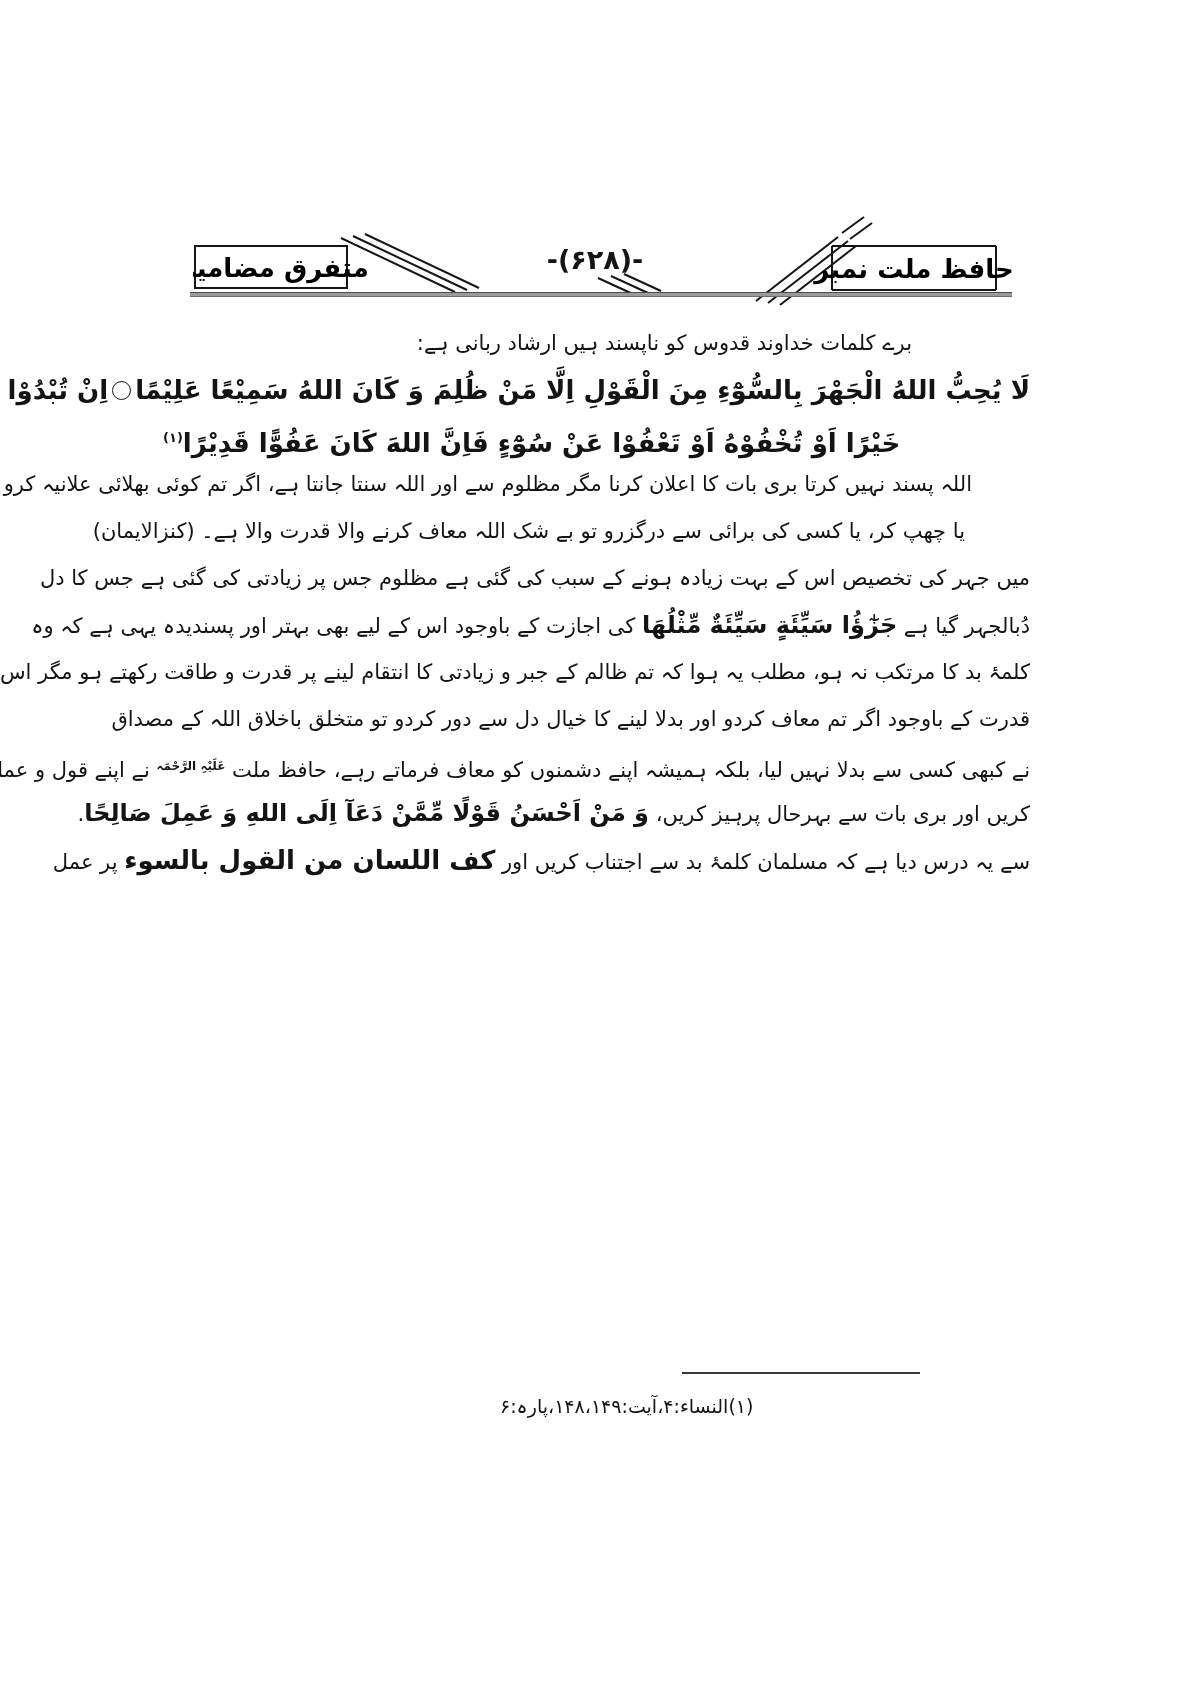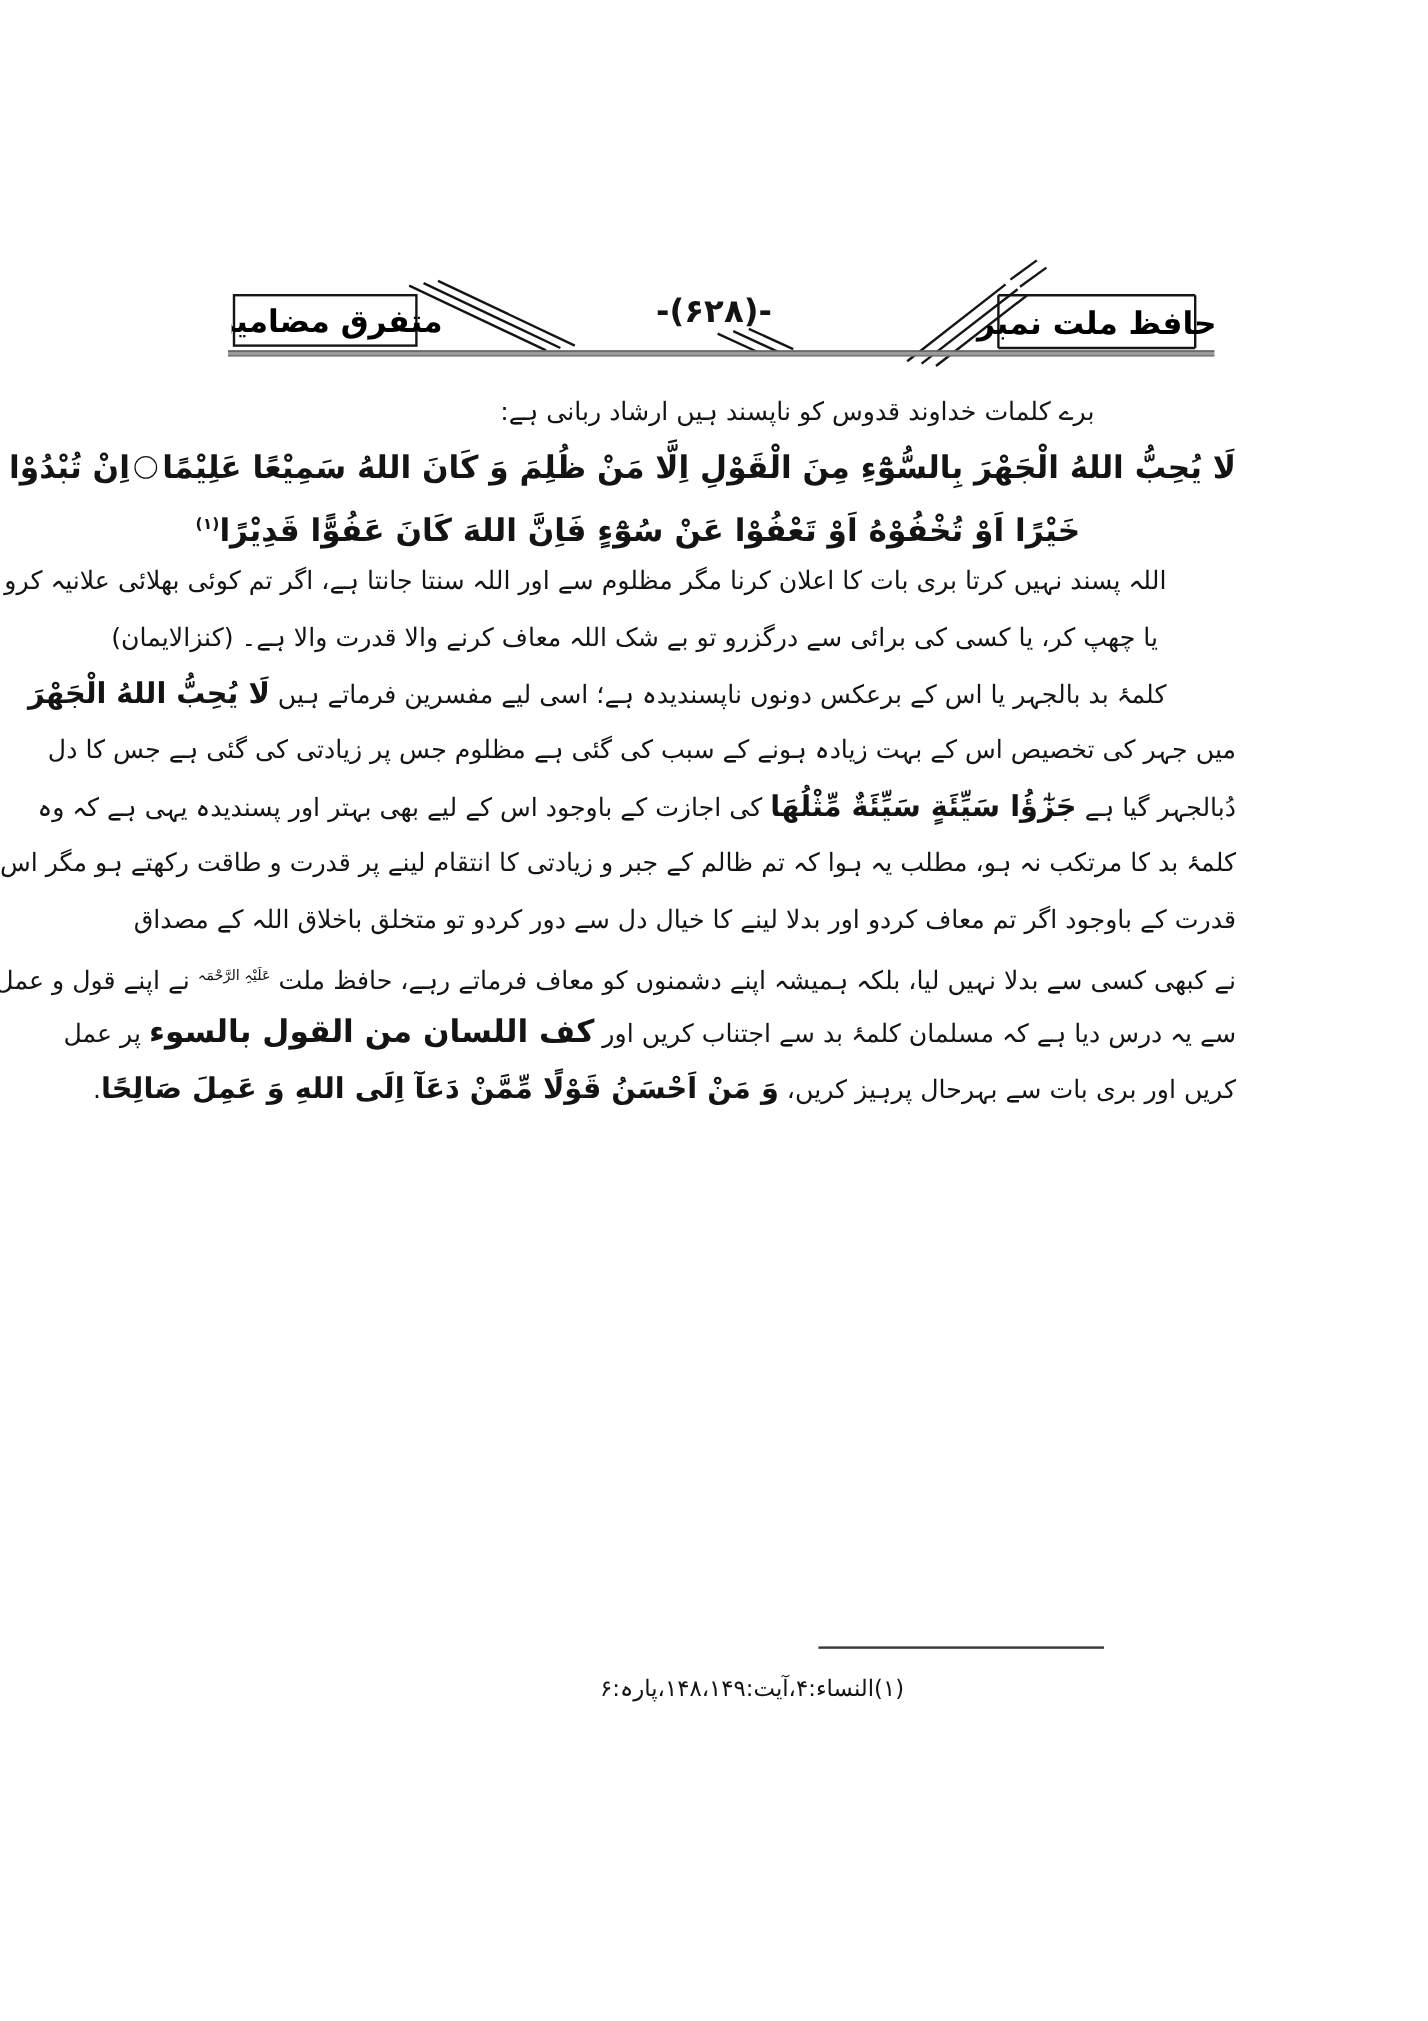--- a/index.html
+++ b/index.html
@@ -65,21 +65,21 @@
   .arabic-big    { font-size: 26px; font-weight: bold; }
   .ayah-icon {
     display: inline-block;
     width: 17px; height: 17px;
     border: 1.5px solid #141414;
     border-radius: 50%;
     vertical-align: -1px;
     margin: 0 4px;
   }
   .fn-marker { font-size: 13px; vertical-align: 10px; font-weight: bold; }
-  .honorific { font-size: 12px; vertical-align: 7px; font-weight: normal; }
+  .honorific { font-size: 12px; vertical-align: 7px; font-weight: bold; }
 
   
   .footnote-rule {
     position: absolute;
     top: 1372px; right: 270px; width: 238px;
     border-top: 2px solid #3a3a3a;
   }
   .footnote {
     position: absolute;
     top: 1384px; right: 270px; width: 420px;
@@ -141,23 +141,20 @@
     </div>
 
     <div class="line l-justify ind-para">
       <span>اللہ پسند نہیں کرتا بری بات کا اعلان کرنا مگر مظلوم سے اور اللہ سنتا جانتا ہے، اگر تم کوئی بھلائی علانیہ کرو</span>
     </div>
 
     <div class="line l-right ind-mid">
       <span>یا چھپ کر، یا کسی کی برائی سے درگزرو تو بے شک اللہ معاف کرنے والا قدرت والا ہے۔ (کنزالایمان)</span>
     </div>
 
-    <div class="line l-justify ind-para">
-      <span>کلمۂ بد بالجہر یا اس کے برعکس دونوں ناپسندیدہ ہے؛ اسی لیے مفسرین فرماتے ہیں </span><span class="arabic-inline">لَا يُحِبُّ اللهُ الْجَهْرَ</span>
-    </div>
 
     <div class="line l-justify">
       <span>میں جہر کی تخصیص اس کے بہت زیادہ ہونے کے سبب کی گئی ہے مظلوم جس پر زیادتی کی گئی ہے جس کا دل</span>
     </div>
 
     <div class="line l-justify">
       <span>دُبالجہر گیا ہے </span><span class="arabic-inline">جَزٰٓؤُا سَيِّئَةٍ سَيِّئَةٌ مِّثْلُهَا</span><span> کی اجازت کے باوجود اس کے لیے بھی بہتر اور پسندیدہ یہی ہے کہ وہ</span>
     </div>
 
     <div class="line l-justify">
@@ -166,26 +163,26 @@
 
     <div class="line l-justify">
       <span>قدرت کے باوجود اگر تم معاف کردو اور بدلا لینے کا خیال دل سے دور کردو تو متخلق باخلاق اللہ کے مصداق</span>
     </div>
 
 
     <div class="line l-justify">
       <span>نے کبھی کسی سے بدلا نہیں لیا، بلکہ ہمیشہ اپنے دشمنوں کو معاف فرماتے رہے، حافظ ملت </span><span class="honorific">عَلَيْہِ الرَّحْمَہ</span><span> نے اپنے قول و عمل</span>
     </div>
 
+    <div class="line l-right">
+      <span>کریں اور بری بات سے بہرحال پرہیز کریں، </span><span class="arabic-inline">وَ مَنْ اَحْسَنُ قَوْلًا مِّمَّنْ دَعَآ اِلَى اللهِ وَ عَمِلَ صَالِحًا</span><span>.</span>
+    </div>
+
     <div class="line l-justify">
       <span>سے یہ درس دیا ہے کہ مسلمان کلمۂ بد سے اجتناب کریں اور </span><span class="arabic-big">كف اللسان من القول بالسوء</span><span> پر عمل</span>
-    </div>
-
-    <div class="line l-right">
-      <span>کریں اور بری بات سے بہرحال پرہیز کریں، </span><span class="arabic-inline">وَ مَنْ اَحْسَنُ قَوْلًا مِّمَّنْ دَعَآ اِلَى اللهِ وَ عَمِلَ صَالِحًا</span><span>.</span>
     </div>
 
   </div>
 
   <div class="footnote-rule"></div>
   <div class="footnote" dir="rtl">
     <span>(۱)النساء:۴،آیت:۱۴۸،۱۴۹،پارہ:۶</span>
   </div>
 
 </div>

